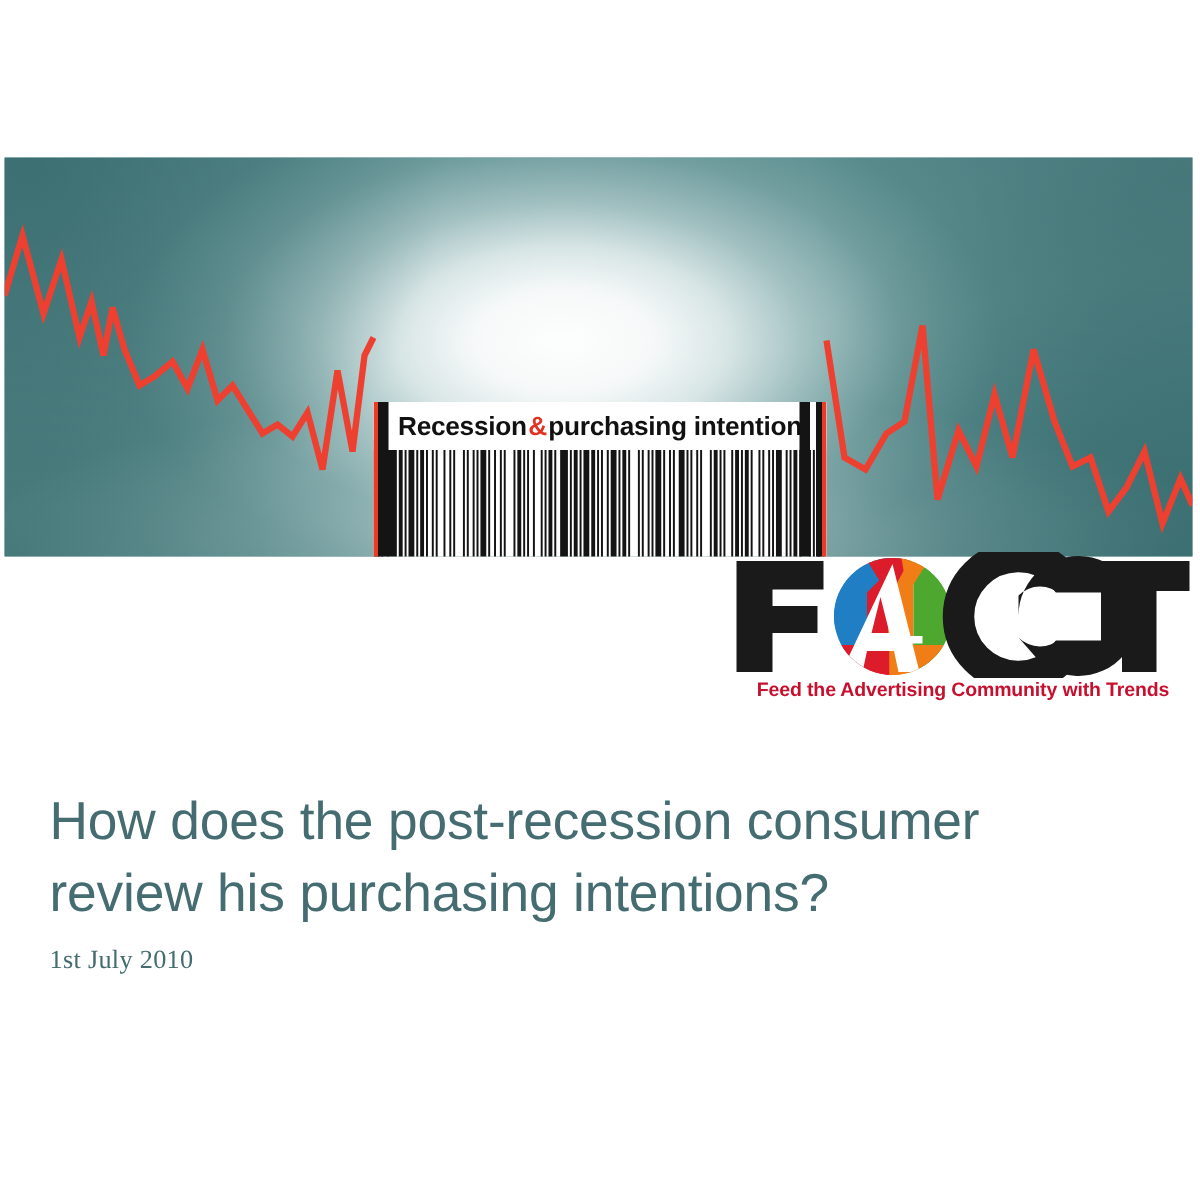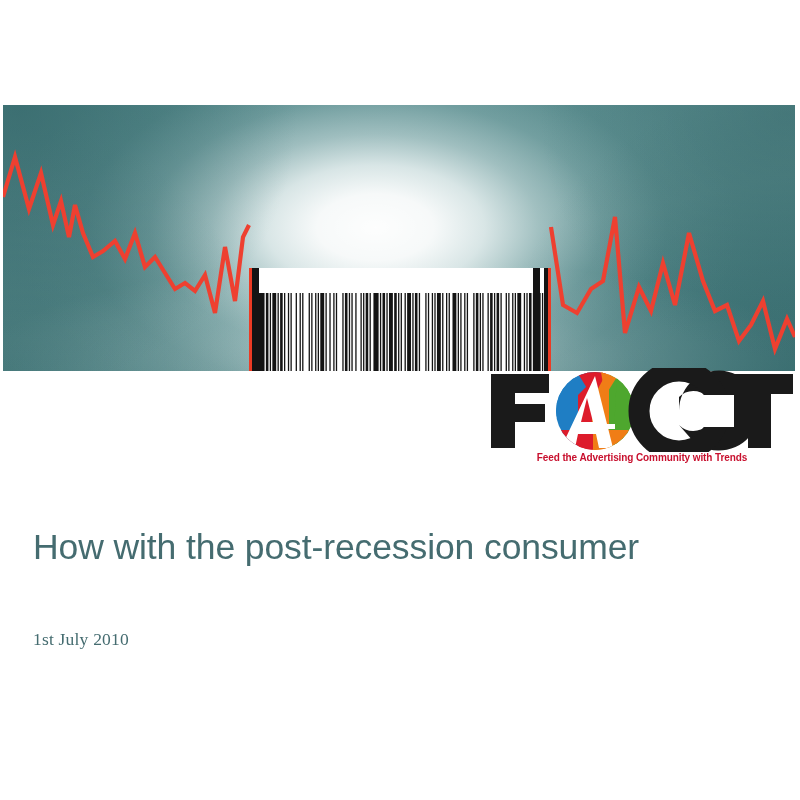--- a/index.html
+++ b/index.html
@@ -149,21 +149,21 @@
     height: 84px;
   }
   #fact-tagline {
     position: absolute;
     left: 0;
     top: 84px;
     width: 306px;
     text-align: center;
     font-family: "Liberation Sans", sans-serif;
     font-weight: bold;
-    font-size: 10px;
+    font-size: 13px;
     letter-spacing: -0.1px;
     color: #c8102e;
     white-space: nowrap;
   }
 
   
   #title-block {
     position: absolute;
     left: 33px;
     top: 523px;
@@ -203,20 +203,25 @@
       <polyline id="trend-right" fill="none" stroke="#ee4030" stroke-width="4.2" stroke-linejoin="miter" stroke-linecap="butt" points="548,122 560,200 574,208 588,184 600,176 612,112 622,228 636,182 648,206 660,158 672,200 686,128 700,176 712,206 724,200 736,236 748,220 760,196 772,244 784,214 792,232"></polyline>
     </svg>
 
     <div id="barcode-block">
       <div class="red-edge left"></div>
       <div class="red-edge right"></div>
       <div class="guard-bar left"></div>
       <div class="guard-bar right"></div>
       <div class="guard-bar right2"></div>
 
+      <div id="barcode-caption">
+        <span>Recession</span>
+        <span class="amp">&amp;</span>
+        <span>purchasing intention</span>
+      </div>
 
       <svg id="barcode-bars" viewBox="0 0 302 110" preserveAspectRatio="none">
           <rect x="0.00" y="0" width="3.89" height="110" fill="#141414"></rect>
           <rect x="5.18" y="0" width="1.30" height="110" fill="#141414"></rect>
           <rect x="9.07" y="0" width="6.48" height="110" fill="#141414"></rect>
           <rect x="16.85" y="0" width="2.59" height="110" fill="#141414"></rect>
           <rect x="20.74" y="0" width="1.30" height="110" fill="#141414"></rect>
           <rect x="23.33" y="0" width="3.89" height="110" fill="#141414"></rect>
           <rect x="28.52" y="0" width="1.30" height="110" fill="#141414"></rect>
           <rect x="31.11" y="0" width="2.59" height="110" fill="#141414"></rect>
@@ -340,18 +345,19 @@
 
       <g>
         <path d="M238,6 L304,6 L304,26 L282,26 L282,80 L259,80 L259,26 L238,26 Z" fill="#1a1a1a"></path>
       </g>
     </svg>
     <div id="fact-tagline">Feed the Advertising Community with Trends</div>
   </div>
 
   <div id="title-block">
     <h1 id="slide-title">
-      <span>How with the post-recession consumer</span><br>
+      <span>How does the post-recession consumer</span><br>
+      <span>review his purchasing intentions?</span>
     </h1>
   </div>
   <div id="slide-date">1st July 2010</div>
 
 </div>
 
 </body></html>

